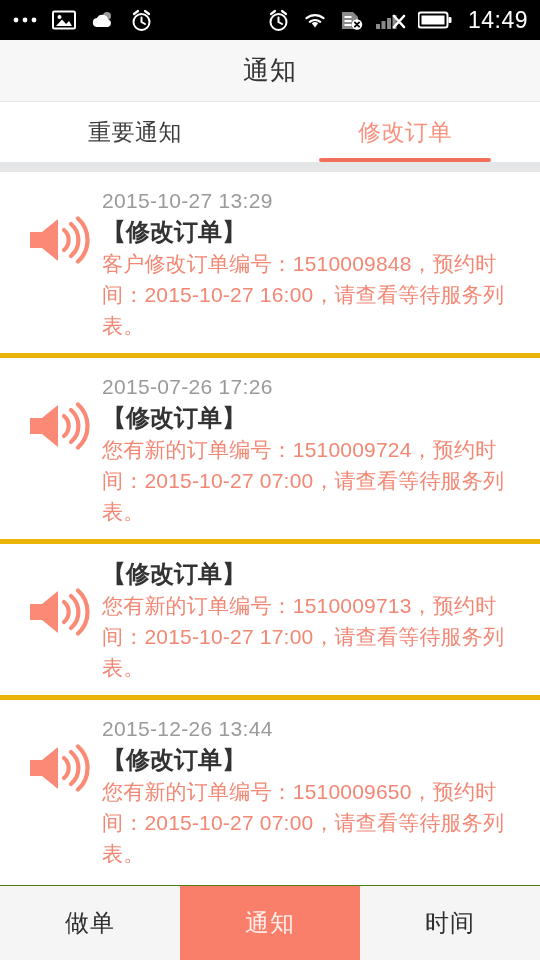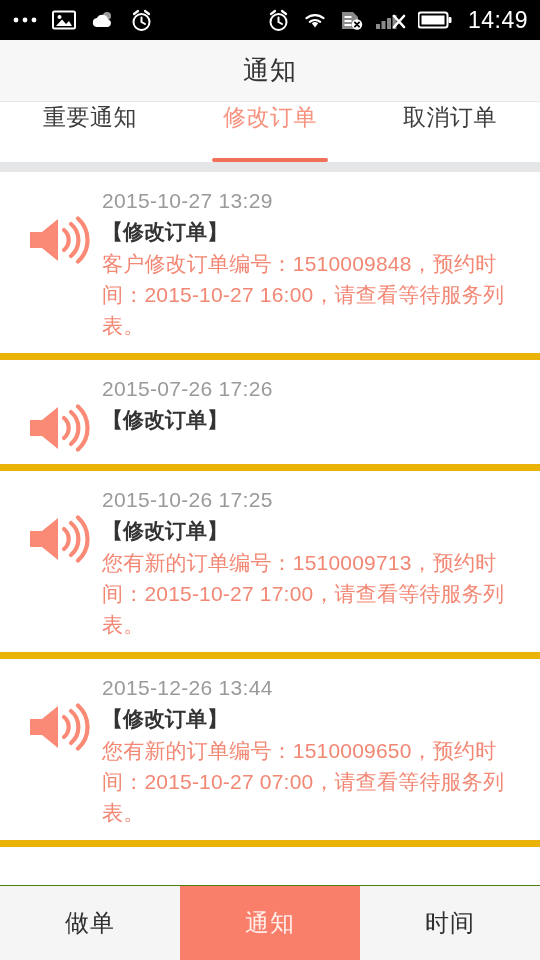--- a/index.html
+++ b/index.html
@@ -59,21 +59,21 @@
   .tabbar {
     flex: 0 0 60px;
     background: #ffffff;
     display: flex;
     align-items: stretch;
     position: relative;
   }
   .tab {
     flex: 1 1 0;
     display: flex;
-    align-items: flex-start;
+    align-items: center;
     justify-content: center;
     font-size: 23px;
     color: #3d3d3d;
     position: relative;
     letter-spacing: 0.5px;
   }
   .tab.active { color: #f6927f; }
   .tab.active::after {
     content: "";
     position: absolute;
@@ -94,21 +94,21 @@
   
   .list {
     flex: 1 1 auto;
     background: #ffffff;
     overflow: hidden;
   }
   .noti {
     display: flex;
     align-items: flex-start;
     padding: 14px 16px 12px 16px;
-    border-bottom: 7px solid #eab308;
+    border-bottom: 5px solid #eab308;
     background: #ffffff;
   }
   .noti-icon {
     flex: 0 0 86px;
     display: flex;
     align-items: center;
     justify-content: center;
     padding-top: 30px;
   }
   .noti-body {
@@ -116,21 +116,21 @@
     padding-right: 10px;
     min-width: 0;
   }
   .noti-date {
     font-size: 21px;
     color: #9a9a9a;
     line-height: 30px;
     letter-spacing: 0.3px;
   }
   .noti-kind {
-    font-size: 21px;
+    font-size: 24px;
     color: #333333;
     font-weight: bold;
     line-height: 32px;
   }
   .noti-text {
     font-size: 21px;
     color: #f28774;
     line-height: 31px;
     letter-spacing: 0.2px;
     word-break: break-all;
@@ -248,23 +248,20 @@
     <div class="header-title">通知</div>
   </div>
 
   <div class="tabbar">
     <div class="tab">
       <span>重要通知</span>
     </div>
     <div class="tab active">
       <span>修改订单</span>
     </div>
-    <div class="tab">
-      <span>取消订单</span>
-    </div>
   </div>
 
   <div class="band"></div>
 
   <div class="list">
 
     <div class="noti">
       <div class="noti-icon">
         <svg width="62" height="48" viewBox="0 0 62 48">
           <path d="M2 16 h12 L30 3 v42 L14 32 H2 Z" fill="#fa8a76"></path>
@@ -285,34 +282,34 @@
         <svg width="62" height="48" viewBox="0 0 62 48">
           <path d="M2 16 h12 L30 3 v42 L14 32 H2 Z" fill="#fa8a76"></path>
           <path d="M36 14 a13 13 0 0 1 0 20" fill="none" stroke="#fa8a76" stroke-width="4.2" stroke-linecap="round"></path>
           <path d="M43 8 a21 21 0 0 1 0 32" fill="none" stroke="#fa8a76" stroke-width="4.2" stroke-linecap="round"></path>
           <path d="M50 2.5 a29 29 0 0 1 0 43" fill="none" stroke="#fa8a76" stroke-width="4.2" stroke-linecap="round"></path>
         </svg>
       </div>
       <div class="noti-body">
         <div class="noti-date">2015-07-26 17:26</div>
         <div class="noti-kind">【修改订单】</div>
+        <div class="noti-text">您有新的订单编号：1510009724，预约时间：2015-10-27 07:00，请查看等待服务列表。</div>
       </div>
     </div>
 
     <div class="noti">
       <div class="noti-icon">
         <svg width="62" height="48" viewBox="0 0 62 48">
           <path d="M2 16 h12 L30 3 v42 L14 32 H2 Z" fill="#fa8a76"></path>
           <path d="M36 14 a13 13 0 0 1 0 20" fill="none" stroke="#fa8a76" stroke-width="4.2" stroke-linecap="round"></path>
           <path d="M43 8 a21 21 0 0 1 0 32" fill="none" stroke="#fa8a76" stroke-width="4.2" stroke-linecap="round"></path>
           <path d="M50 2.5 a29 29 0 0 1 0 43" fill="none" stroke="#fa8a76" stroke-width="4.2" stroke-linecap="round"></path>
         </svg>
       </div>
       <div class="noti-body">
-        <div class="noti-date">2015-10-26 17:25</div>
         <div class="noti-kind">【修改订单】</div>
         <div class="noti-text">您有新的订单编号：1510009713，预约时间：2015-10-27 17:00，请查看等待服务列表。</div>
       </div>
     </div>
 
     <div class="noti">
       <div class="noti-icon">
         <svg width="62" height="48" viewBox="0 0 62 48">
           <path d="M2 16 h12 L30 3 v42 L14 32 H2 Z" fill="#fa8a76"></path>
           <path d="M36 14 a13 13 0 0 1 0 20" fill="none" stroke="#fa8a76" stroke-width="4.2" stroke-linecap="round"></path>

